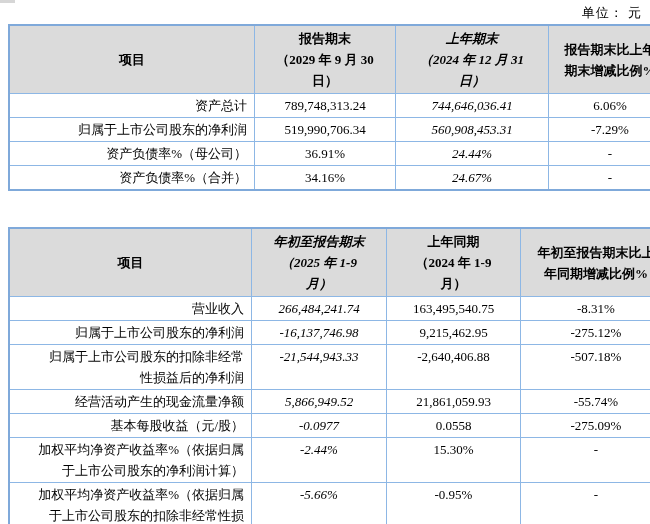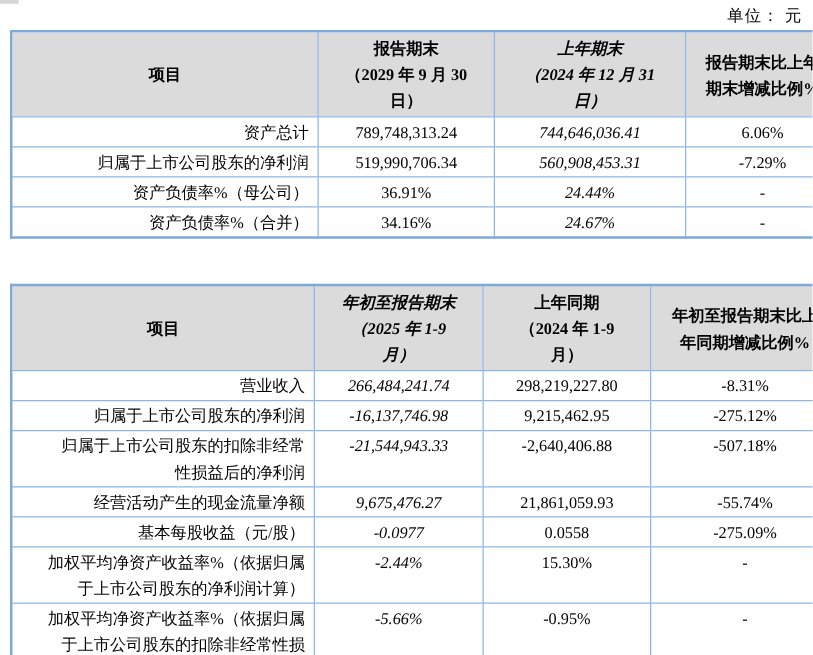--- a/index.html
+++ b/index.html
@@ -122,39 +122,39 @@
 （2024 年 1-9
 月）</th>
         <th class="c4">年初至报告期末比上
 年同期增减比例%</th>
       </tr>
     </thead>
     <tbody>
       <tr>
         <td class="item c1">营业收入</td>
         <td class="num c2">266,484,241.74</td>
-        <td class="num c3">298,219,227.80</td>
+        <td class="num c3">163,495,540.75</td>
         <td class="num c4">-8.31%</td>
       </tr>
       <tr>
         <td class="item c1">归属于上市公司股东的净利润</td>
         <td class="num c2">-16,137,746.98</td>
         <td class="num c3">9,215,462.95</td>
         <td class="num c4">-275.12%</td>
       </tr>
       <tr>
         <td class="item c1">归属于上市公司股东的扣除非经常
 性损益后的净利润</td>
         <td class="num c2">-21,544,943.33</td>
         <td class="num c3">-2,640,406.88</td>
         <td class="num c4">-507.18%</td>
       </tr>
       <tr>
         <td class="item c1">经营活动产生的现金流量净额</td>
-        <td class="num c2">9,675,476.27</td>
+        <td class="num c2">5,866,949.52</td>
         <td class="num c3">21,861,059.93</td>
         <td class="num c4">-55.74%</td>
       </tr>
       <tr>
         <td class="item c1">基本每股收益（元/股）</td>
         <td class="num c2">-0.0977</td>
         <td class="num c3">0.0558</td>
         <td class="num c4">-275.09%</td>
       </tr>
       <tr>

